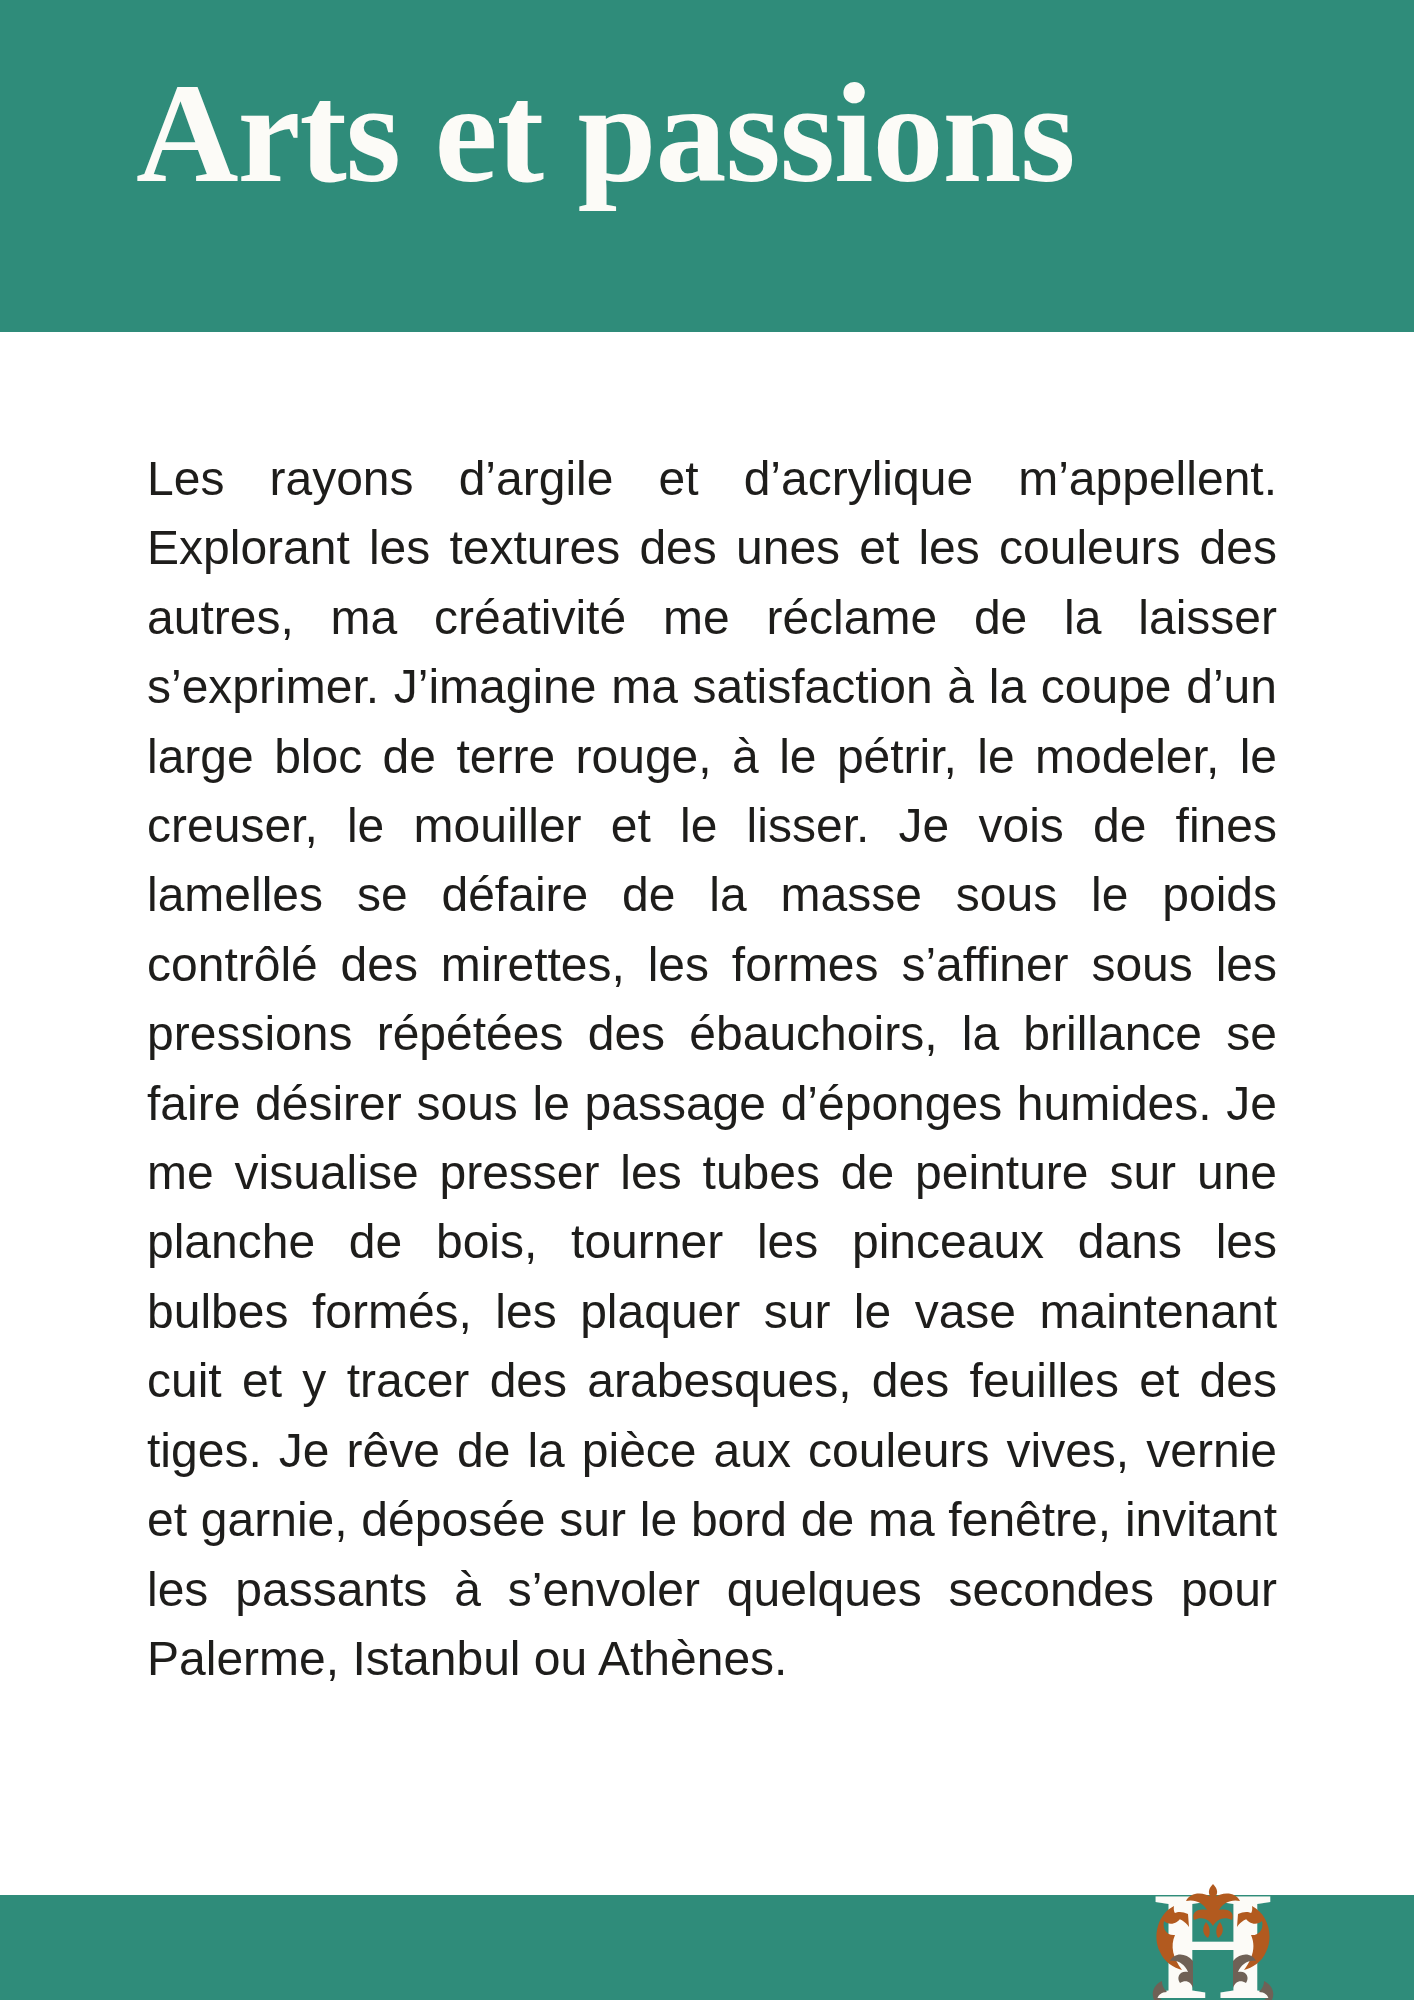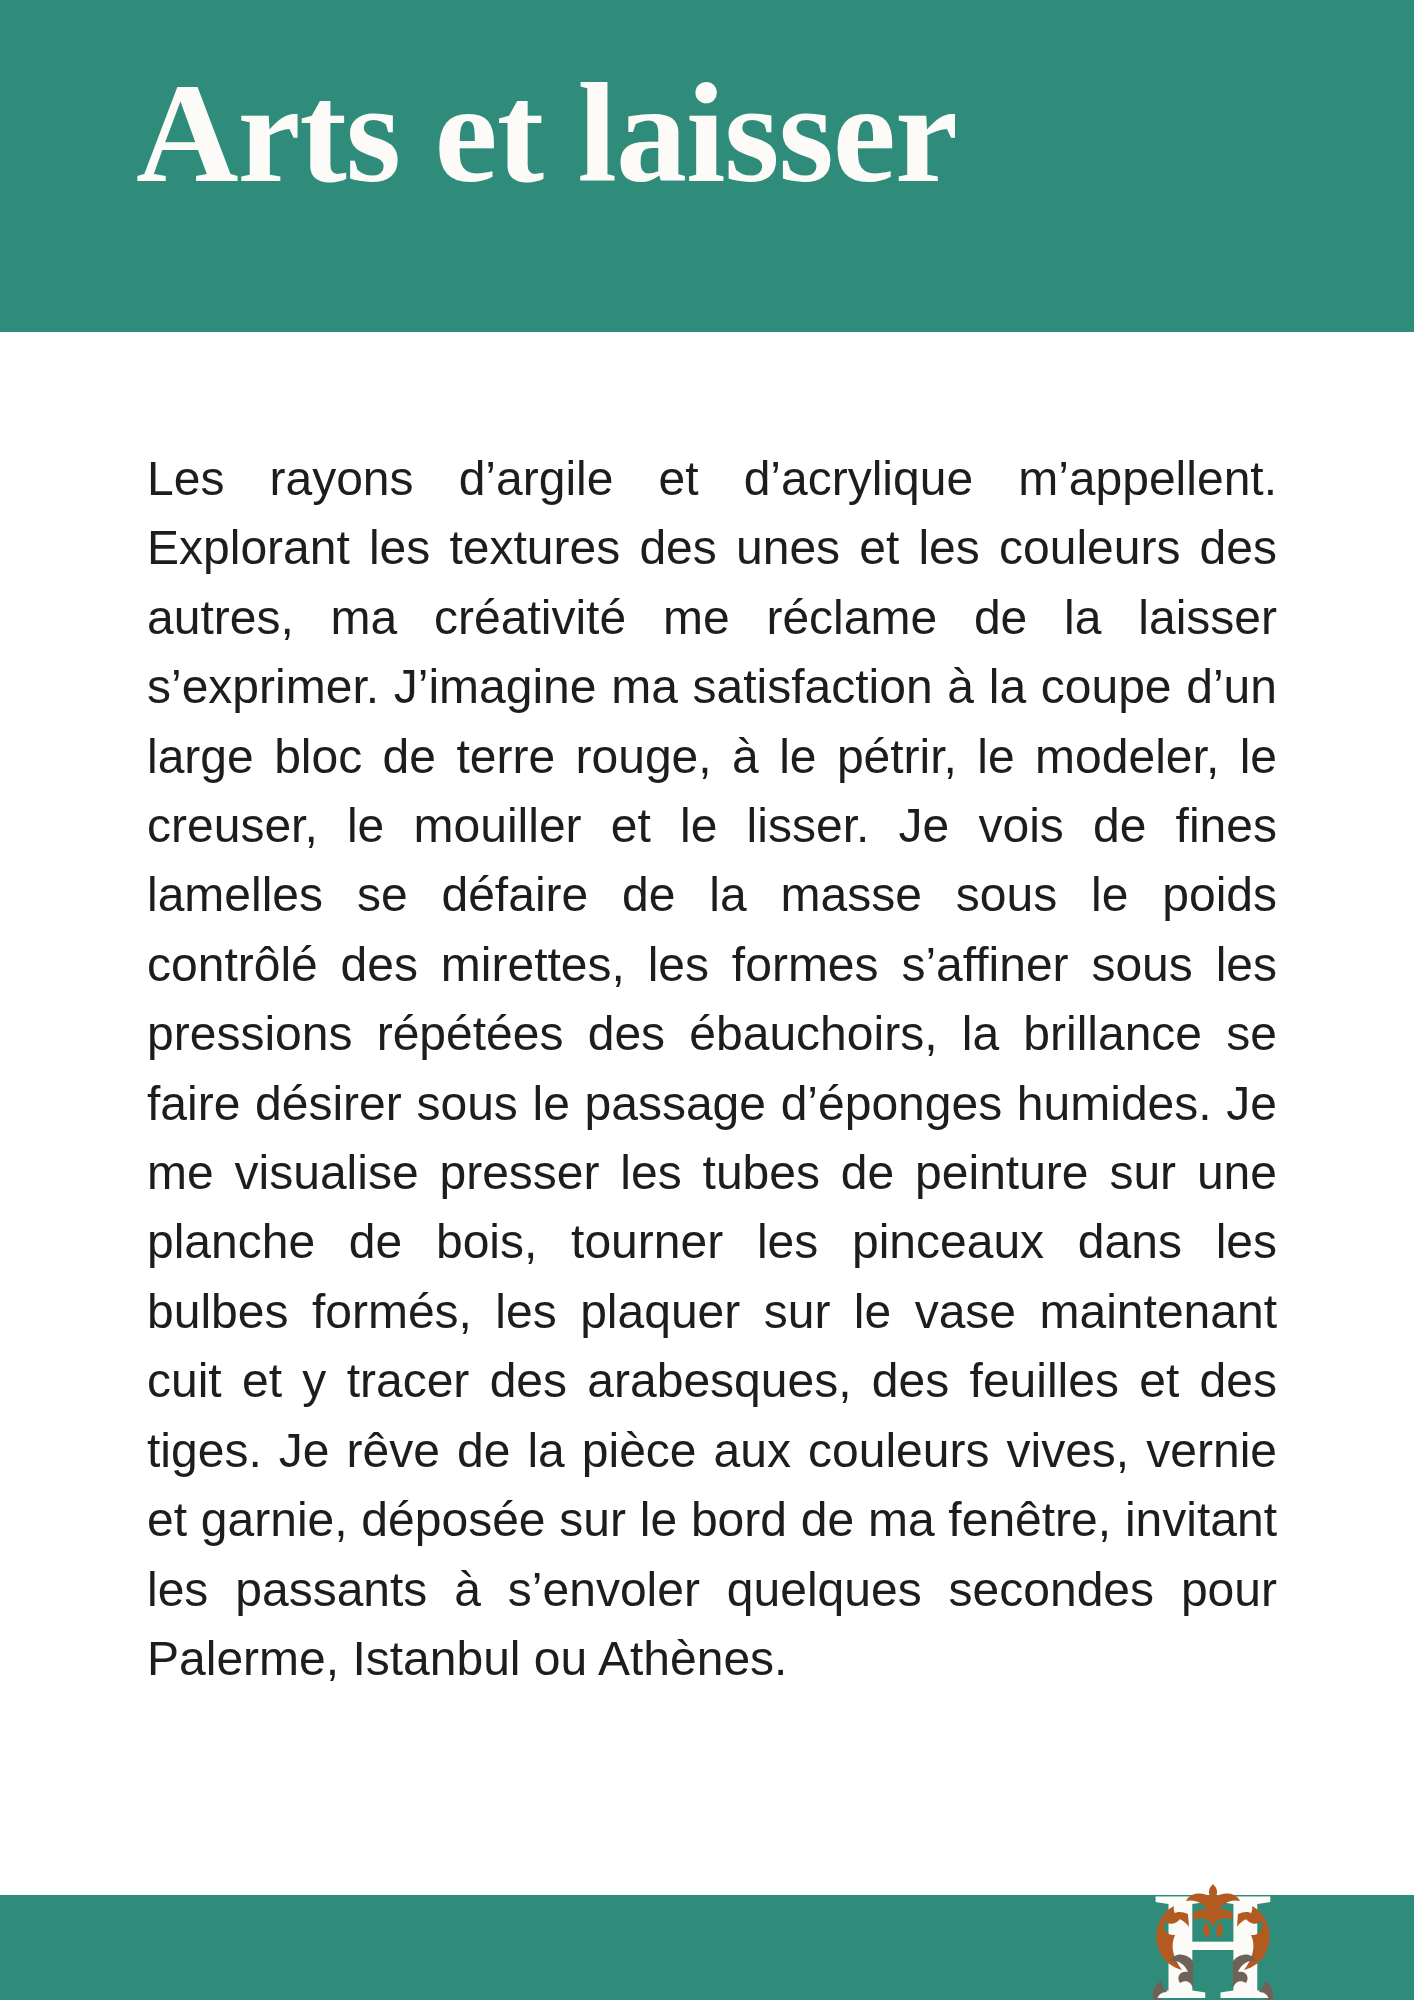--- a/index.html
+++ b/index.html
@@ -64,21 +64,21 @@
     height: 122px;
   }
   .brand-monogram svg { display: block; width: 130px; height: 122px; }
 </style>
 </head>
 <body>
 
 <div class="page">
 
   <div class="header-banner">
-    <h1 class="page-title">Arts et laisser</h1>
+    <h1 class="page-title">Arts et passions</h1>
   </div>
 
   <p class="body-paragraph">Les rayons d’argile et d’acrylique m’appellent. Explorant les textures des unes et les couleurs des autres, ma créativité me réclame de la laisser s’exprimer. J’imagine ma satisfaction à la coupe d’un large bloc de terre rouge, à le pétrir, le modeler, le creuser, le mouiller et le lisser. Je vois de fines lamelles se défaire de la masse sous le poids contrôlé des mirettes, les formes s’affiner sous les pressions répétées des ébauchoirs, la brillance se faire désirer sous le passage d’éponges humides. Je me visualise presser les tubes de peinture sur une planche de bois, tourner les pinceaux dans les bulbes formés, les plaquer sur le vase maintenant cuit et y tracer des arabesques, des feuilles et des tiges. Je rêve de la pièce aux couleurs vives, vernie et garnie, déposée sur le bord de ma fenêtre, invitant les passants à s’envoler quelques secondes pour Palerme, Istanbul ou Athènes.</p>
 
   <div class="footer-bar"></div>
 
   <div class="brand-monogram">
     <svg viewBox="0 0 130 122" xmlns="http://www.w3.org/2000/svg">
 
       <text x="65" y="114" text-anchor="middle" font-family="Liberation Serif, serif" font-weight="bold" font-size="154" fill="var(--title-white)">H</text>

